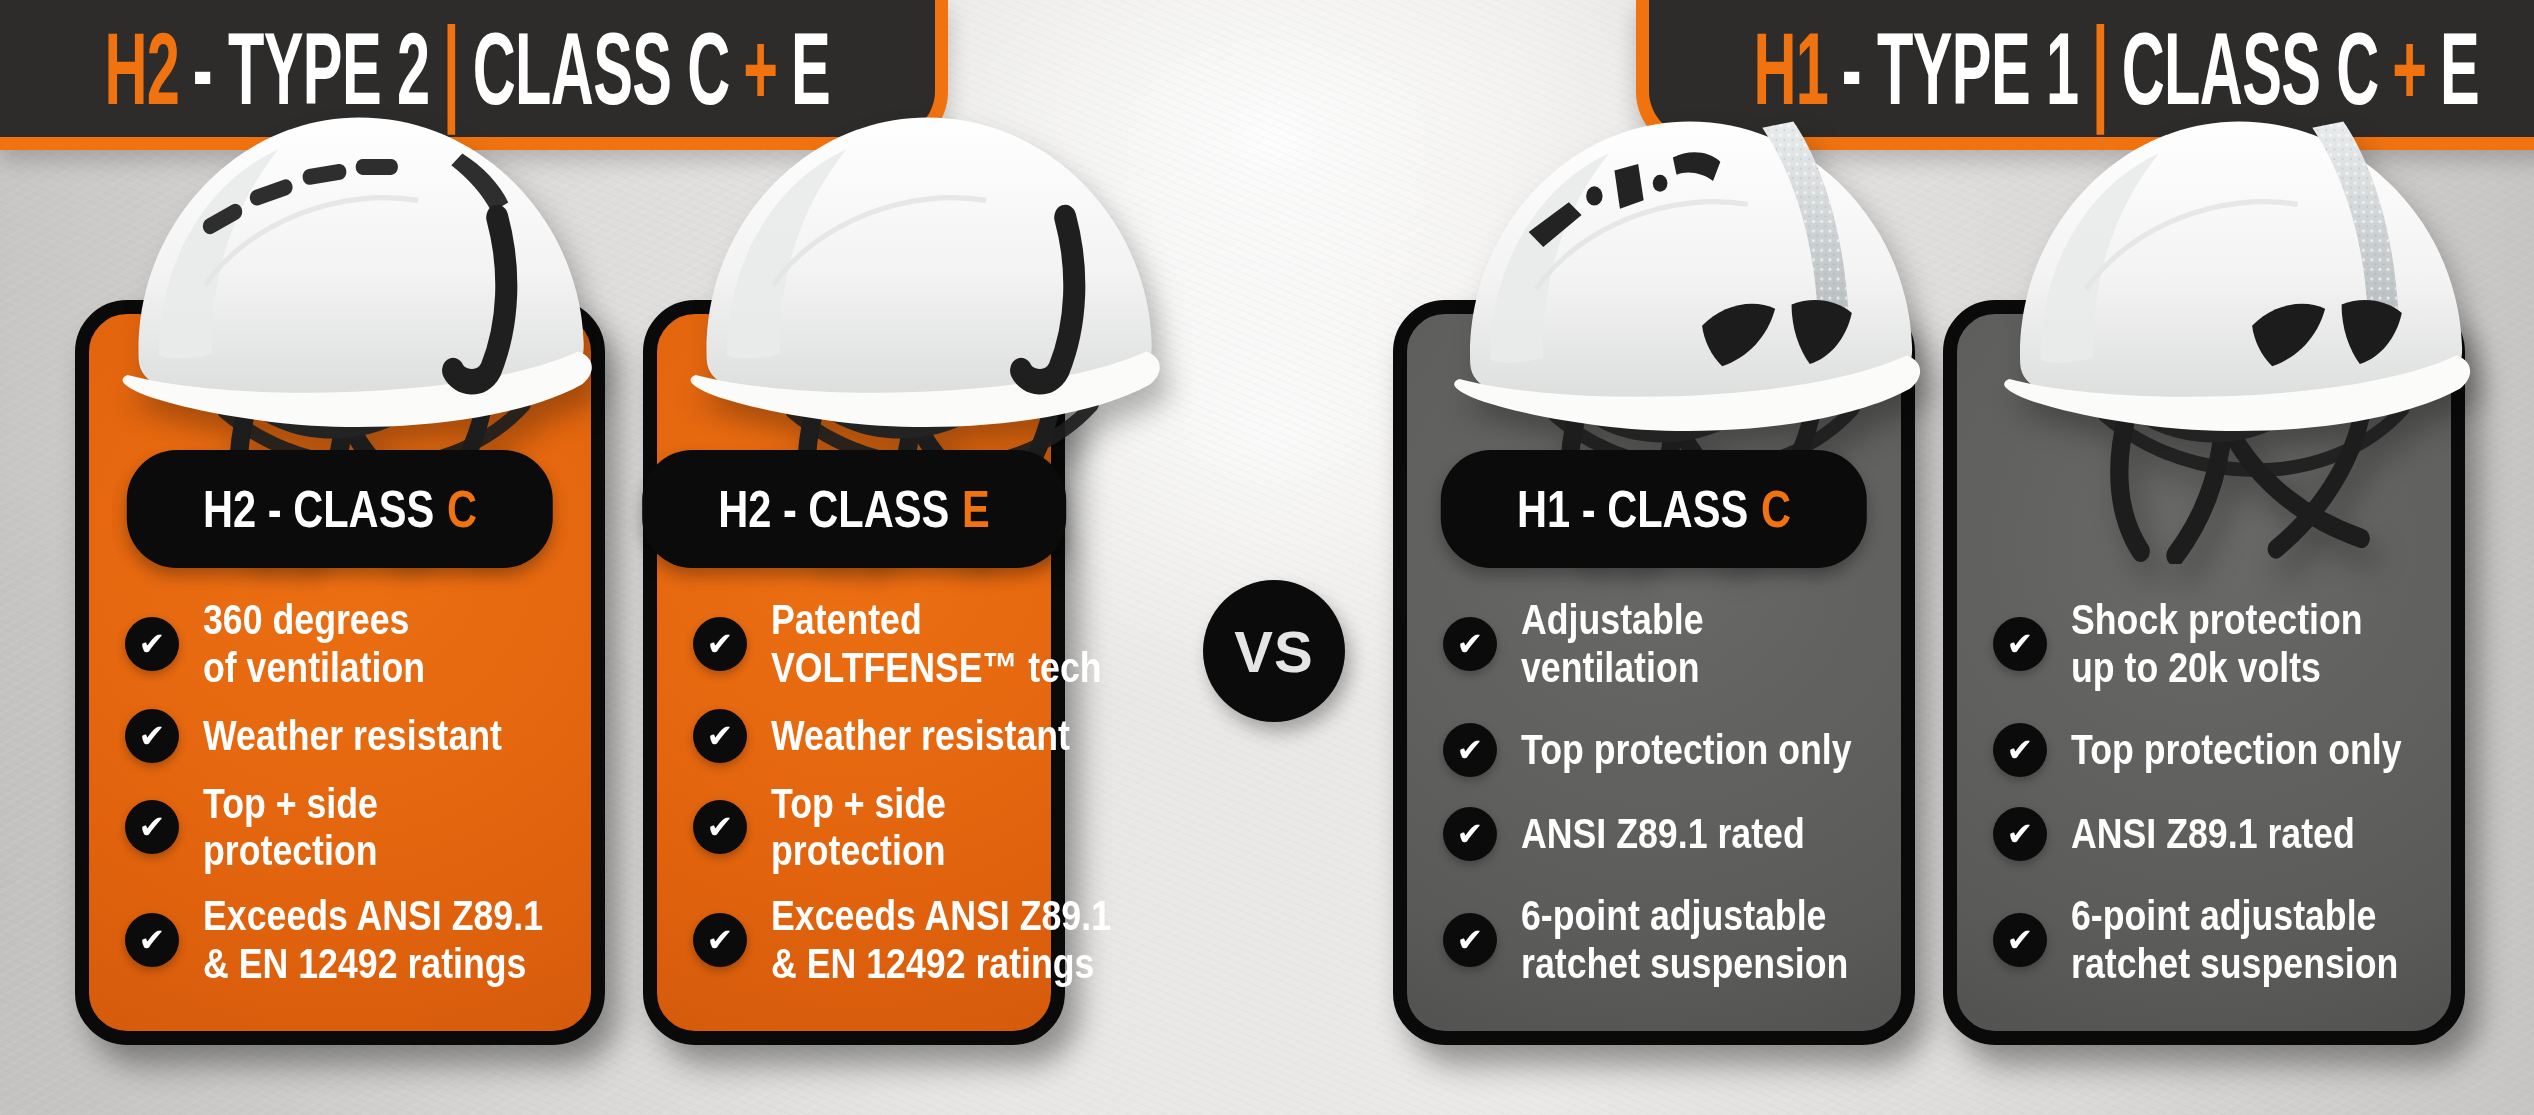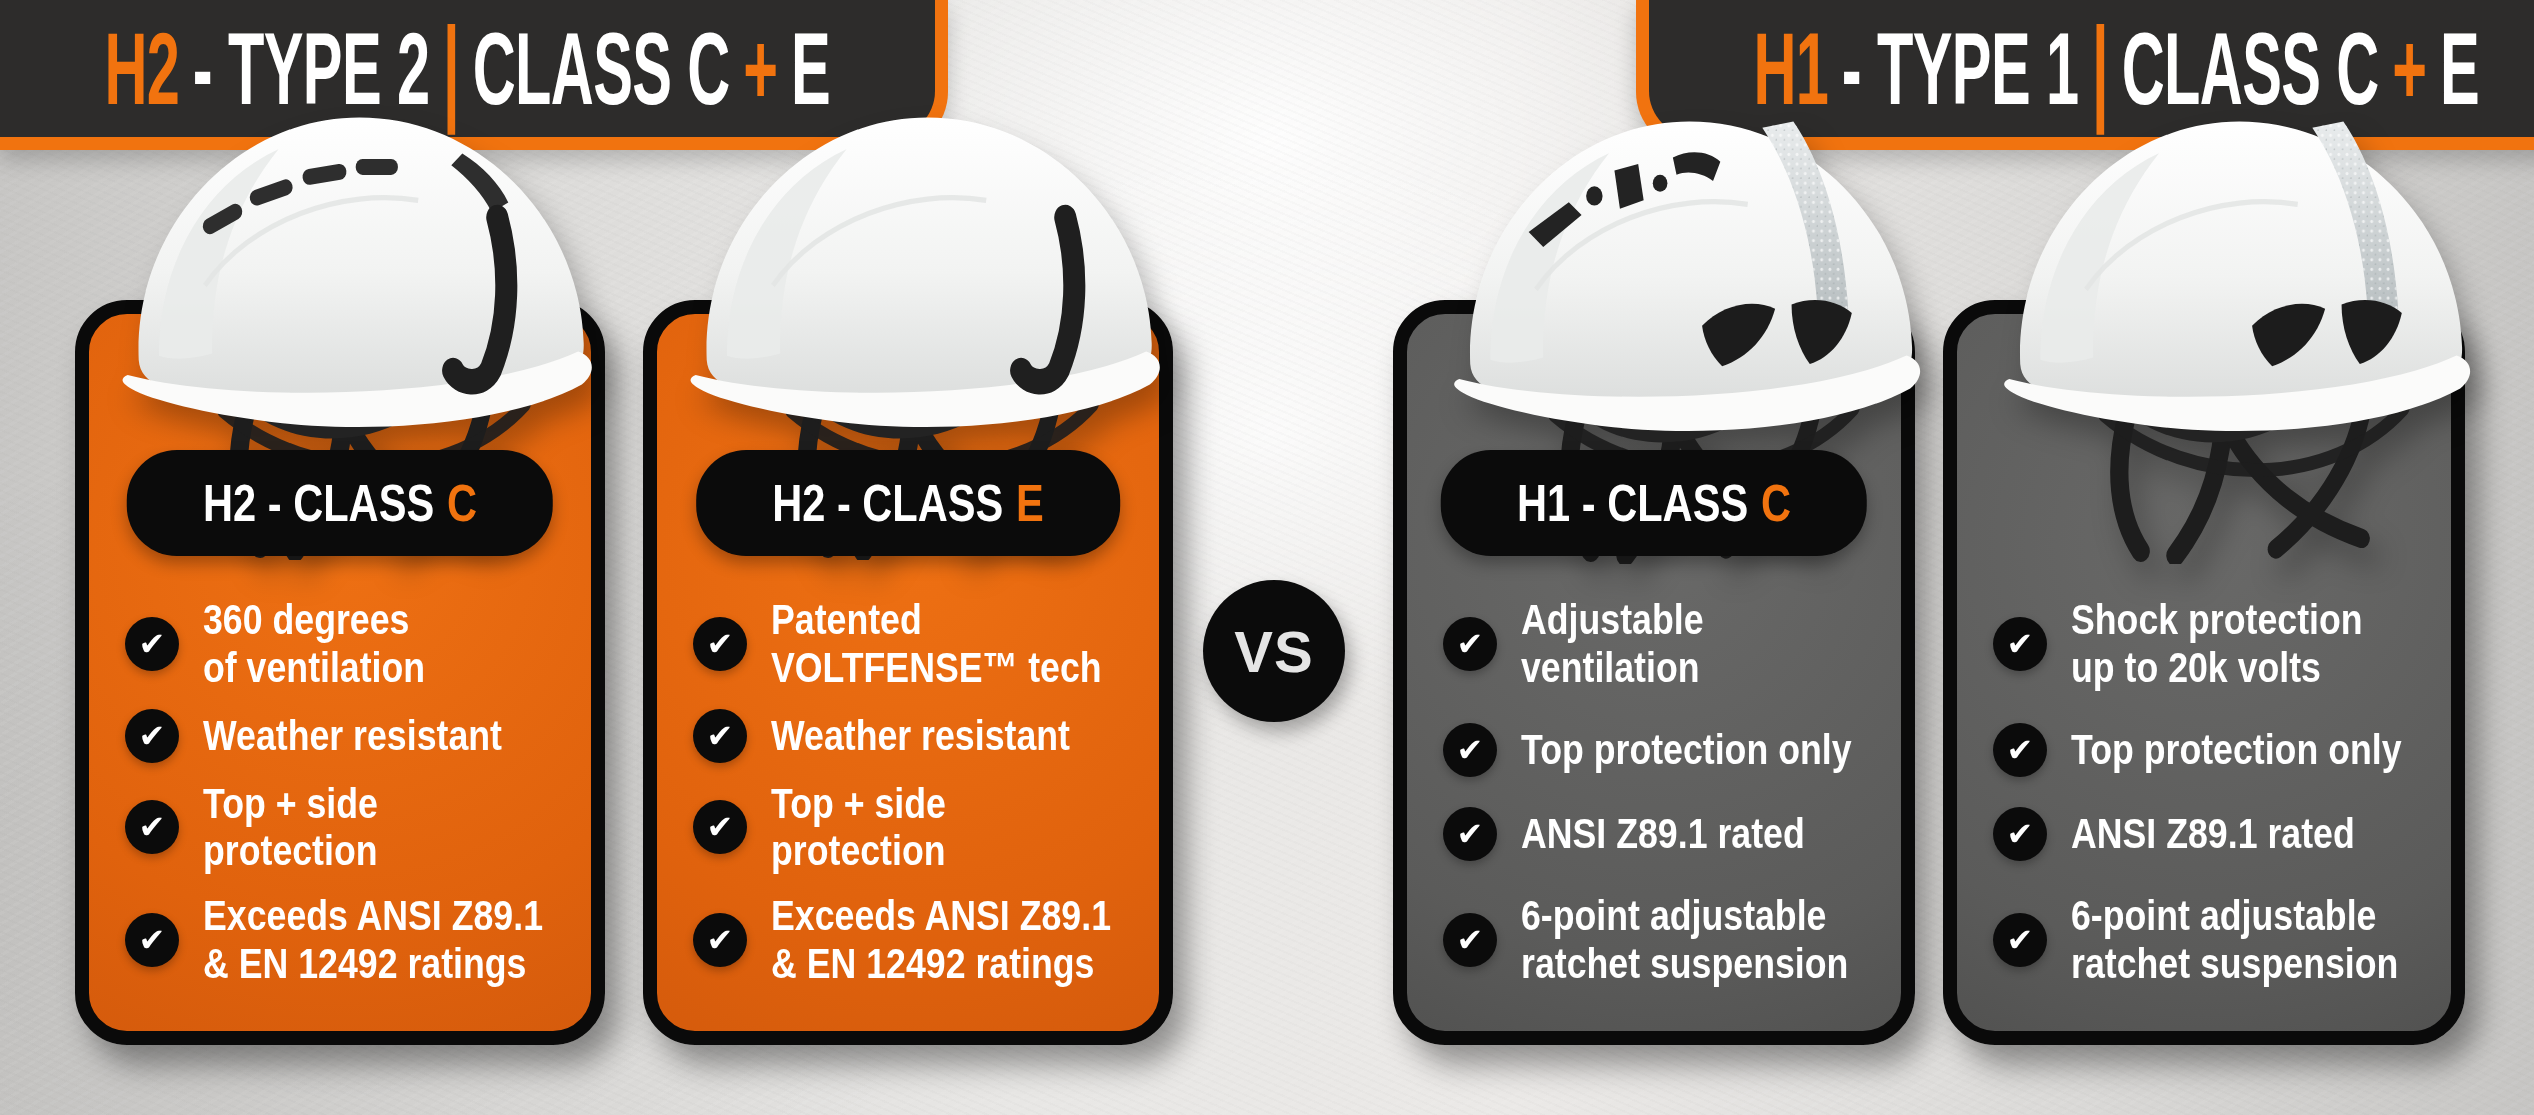--- a/index.html
+++ b/index.html
@@ -31,28 +31,28 @@
   .bt>span:last-child{margin-right:0;}
   .t-or{color:#F1730F;}
   .divider{display:inline-block;transform:scaleY(1.15);}
   
   .card{position:absolute;top:300px;height:745px;box-sizing:border-box;
     border:14px solid #0a0a0a;border-radius:52px;z-index:2;
     box-shadow:14px 20px 30px rgba(0,0,0,.38);}
   .card.orange{background:radial-gradient(circle at 50% 32%, #EE7013 0%, #E0620D 70%, #D55B0C 100%);}
   .card.gray{background:radial-gradient(circle at 50% 32%, #696968 0%, #5B5B5A 75%, #525251 100%);}
   .card1{left:75px;width:530px;}
-  .card2{left:643px;width:530px;}
+  .card2{left:643px;width:422px;}
   .card3{left:1393px;width:522px;}
   .card4{left:1943px;width:522px;}
   .helmet{position:absolute;z-index:1;filter:drop-shadow(10px 18px 14px rgba(0,0,0,.28));}
   .helmet.h2{width:570px;height:500px;top:-254px;left:-22px;}
   .helmet.h1{width:566px;height:500px;top:-250px;left:-8px;}
   .pill{position:absolute;z-index:3;top:136px;left:50%;transform:translateX(-50%);
-    height:86px;padding:10px 42px;border-radius:50px;background:#0b0b0b;
+    height:86px;padding:16px 42px;border-radius:50px;background:#0b0b0b;
     display:flex;align-items:center;justify-content:center;white-space:nowrap;
     box-shadow:0 8px 16px rgba(0,0,0,.3);}
   .pill-inner{font-weight:700;font-size:52px;color:#fff;letter-spacing:0;
     transform:scale(0.8,1);transform-origin:center;display:inline-block;white-space:nowrap;}
   .pill-inner .letter{color:#F1730F;margin-left:16px;}
   .features{position:absolute;z-index:3;left:36px;right:16px;top:282px;height:392px;
     margin:0;padding:0;list-style:none;display:flex;flex-direction:column;justify-content:space-between;}
   .feature{display:flex;align-items:center;gap:24px;}
   .check{flex:none;width:54px;height:54px;border-radius:50%;background:#0b0b0b;color:#fff;
     display:flex;align-items:center;justify-content:center;font-size:32px;font-weight:700;

